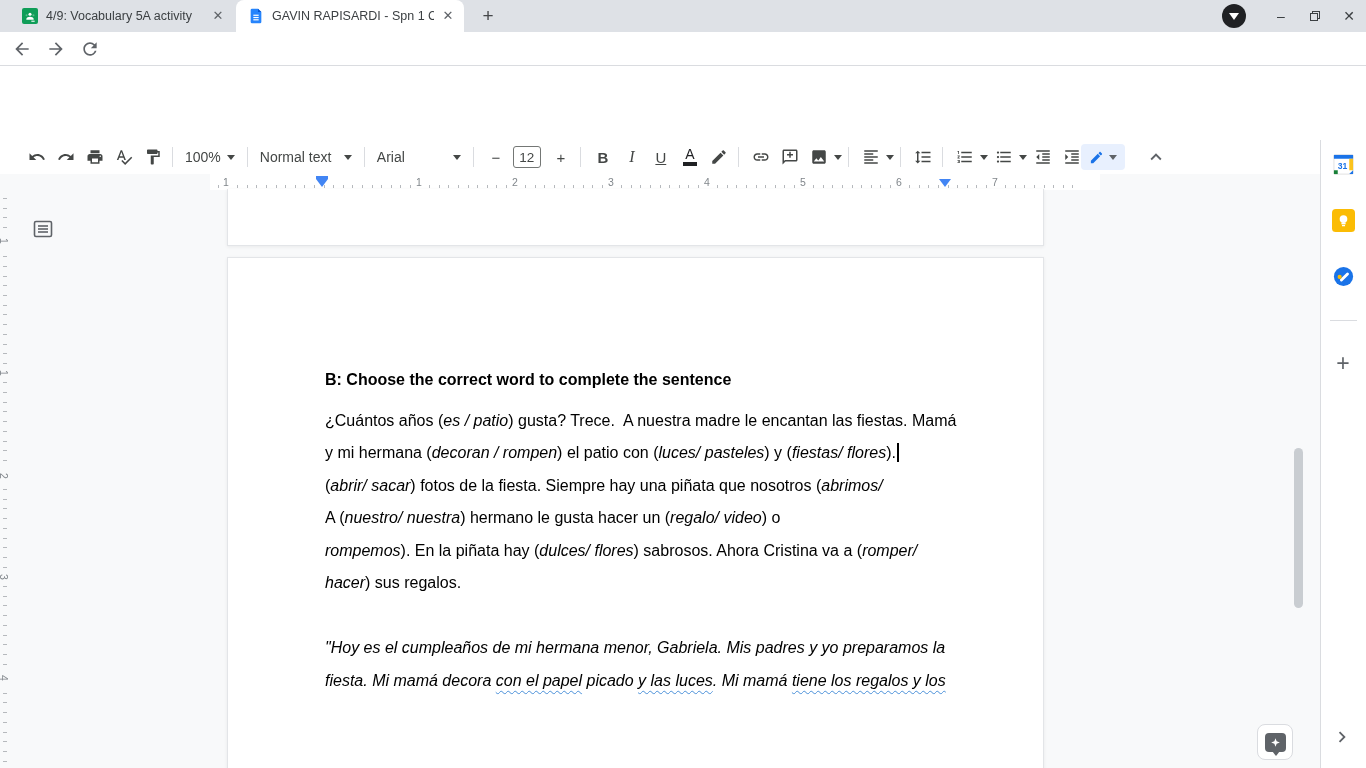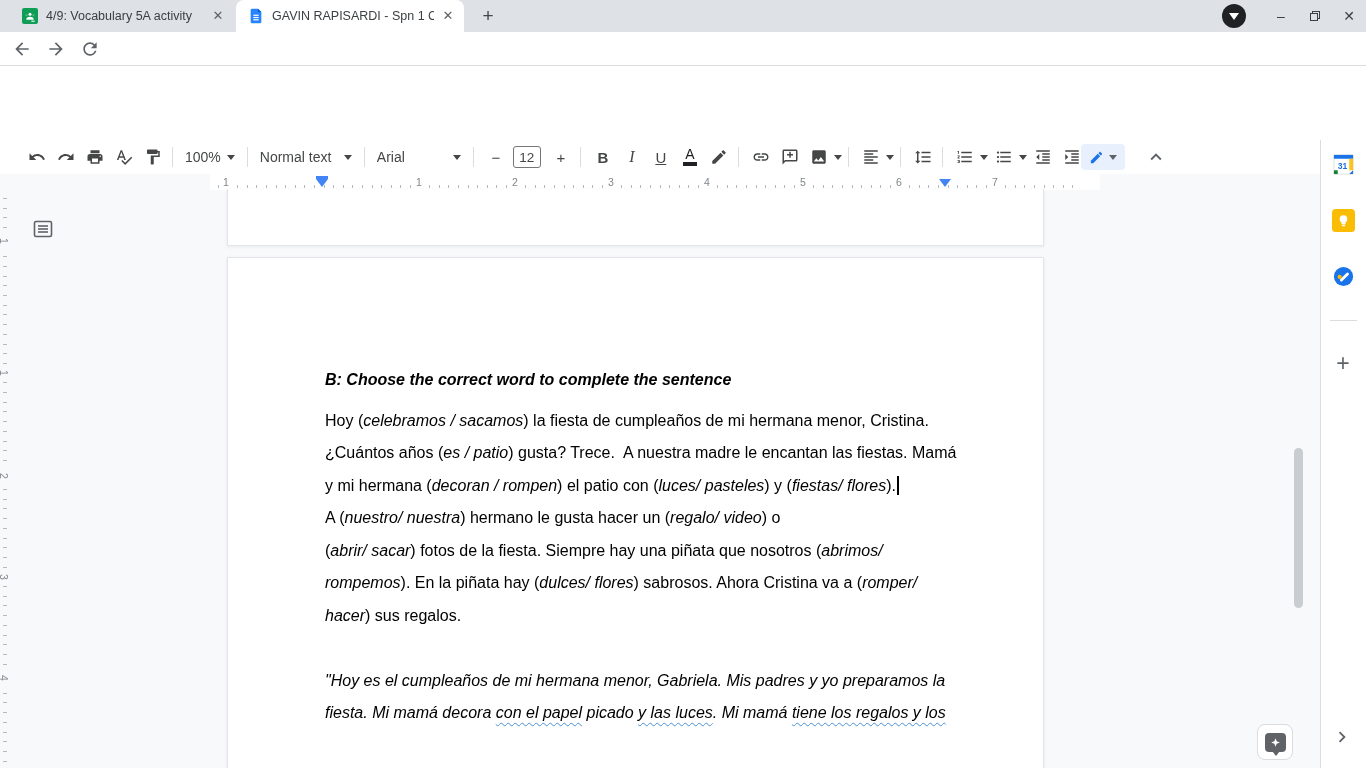--- a/index.html
+++ b/index.html
@@ -92,21 +92,21 @@
   .vnum { position:absolute; left:1px; font-size:10.5px; color:#80868b; transform:rotate(90deg); }
   .outline-btn { position:absolute; left:31px; top:27px; width:24px; height:24px; }
   .outline-btn svg { width:24px; height:24px; fill:none; stroke:#5f6368; stroke-width:1.6; }
   .page { position:absolute; left:227px; width:817px; background:#fff; border:1px solid #e3e5e8; box-shadow:0 1px 3px rgba(60,64,67,.08); }
   .page1 { top:-1px; height:57px; border-top:none; }
   .page2 { top:67px; height:512px; border-bottom:none; }
   .doc-content { position:absolute; left:97px; top:106px; width:660px; font-size:16px; line-height:32.5px; color:#000; }
   .dline { white-space:pre; }
   .dline .it { font-style:italic; }
   .dline .wavy { text-decoration-line:underline; text-decoration-style:wavy; text-decoration-color:#4a90d9; text-decoration-thickness:1px; text-underline-offset:4px; }
-  .dline.bold { font-weight:bold;font-style:italic; }
+  .dline.bold { font-weight:bold; }
   .caret { display:inline-block; width:2px; height:19px; background:#000; vertical-align:-4px; margin-left:1px; }
   .vscroll { position:absolute; left:1294px; top:258px; width:9px; height:160px; background:#c9cdd1; border-radius:5px; }
   .explore { position:absolute; left:1257px; top:534px; width:36px; height:36px; background:#fff; border:1px solid #dadce0; border-radius:8px; display:flex; align-items:center; justify-content:center; }
   .explore .bubble { position:relative; width:21px; height:19px; background:#5f6368; border-radius:4px; display:flex; align-items:center; justify-content:center; }
   .explore .bubble::after { content:""; position:absolute; bottom:-4px; left:7px; border-left:4px solid transparent; border-right:4px solid transparent; border-top:5px solid #5f6368; }
   .explore svg { width:13px; height:13px; fill:#fff; }
 
   
   .sidepanel { position:absolute; left:1320px; top:140px; width:46px; height:628px; background:#fff; border-left:1px solid #dadce0; }
   .sp-icon { position:absolute; left:11px; width:23px; height:23px; }
@@ -543,25 +543,24 @@
           <line x1="7" y1="9" x2="17" y2="9"></line>
           <line x1="7" y1="12" x2="17" y2="12"></line>
           <line x1="7" y1="15" x2="17" y2="15"></line>
         </svg>
     </span>
     <div class="page page1"></div>
     <div class="page page2">
       <div class="doc-content" id="docContent">
           <div class="dline bold">B: Choose the correct word to complete the sentence</div>
           <div style="height: 8px;"></div>
-          <div class="dline"><span>Hoy (</span><span class="it">celebramos / sacamos</span><span>) la fiesta de cumpleaños de mi hermana menor, Cristina.</span></div>
           <div class="dline"><span>¿Cuántos años (</span><span class="it">es / patio</span><span>) gusta? Trece.  A nuestra madre le encantan las fiestas. Mamá</span></div>
           <div class="dline"><span>y mi hermana (</span><span class="it">decoran / rompen</span><span>) el patio con (</span><span class="it">luces/ pasteles</span><span>) y (</span><span class="it">fiestas/ flores</span><span>).</span><span class="caret"></span></div>
+          <div class="dline"><span>(</span><span class="it">abrir/ sacar</span><span>) fotos de la fiesta. Siempre hay una piñata que nosotros (</span><span class="it">abrimos/</span></div>
           <div class="dline"><span>A (</span><span class="it">nuestro/ nuestra</span><span>) hermano le gusta hacer un (</span><span class="it">regalo/ video</span><span>) o</span></div>
-          <div class="dline"><span>(</span><span class="it">abrir/ sacar</span><span>) fotos de la fiesta. Siempre hay una piñata que nosotros (</span><span class="it">abrimos/</span></div>
           <div class="dline"><span class="it">rompemos</span><span>). En la piñata hay (</span><span class="it">dulces/ flores</span><span>) sabrosos. Ahora Cristina va a (</span><span class="it">romper/</span></div>
           <div class="dline"><span class="it">hacer</span><span>) sus regalos.</span></div>
           <div class="dline">&nbsp;</div>
           <div class="dline"><span class="it">"Hoy es el cumpleaños de mi hermana menor, Gabriela. Mis padres y yo preparamos la</span></div>
           <div class="dline"><span class="it">fiesta. Mi mamá decora </span><span class="it wavy">con el papel</span><span class="it"> picado </span><span class="it wavy">y las luces</span><span class="it">. Mi mamá </span><span class="it wavy">tiene los regalos y los</span></div>
         </div>
     </div>
     <div class="vscroll"></div>
     <div class="explore">
       <span class="bubble">

